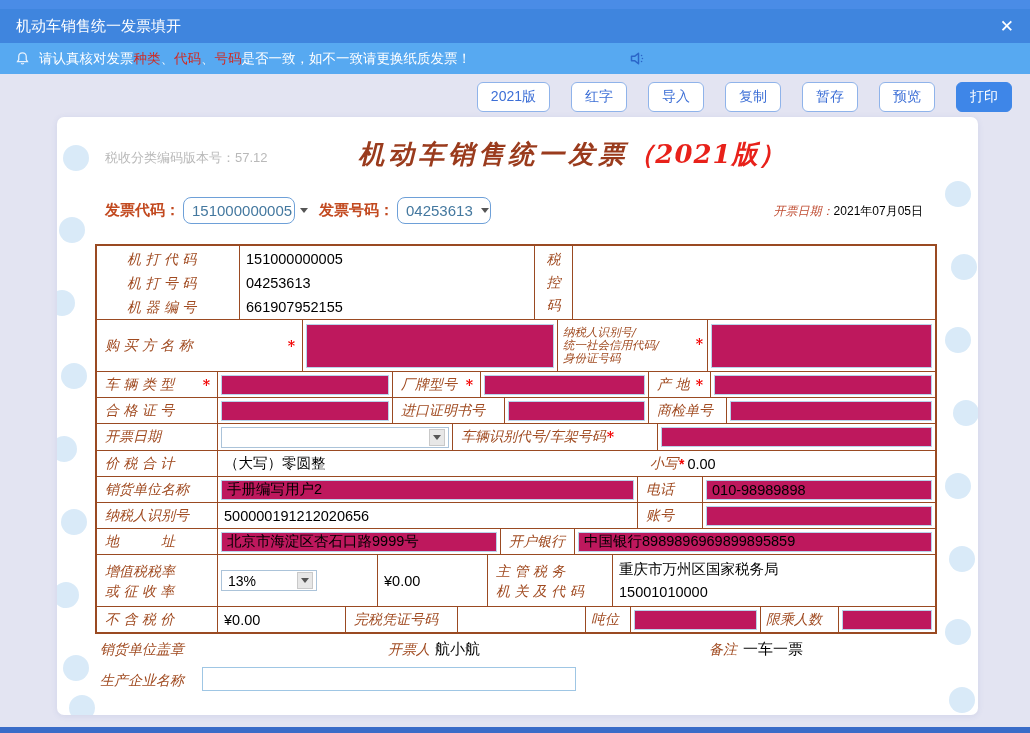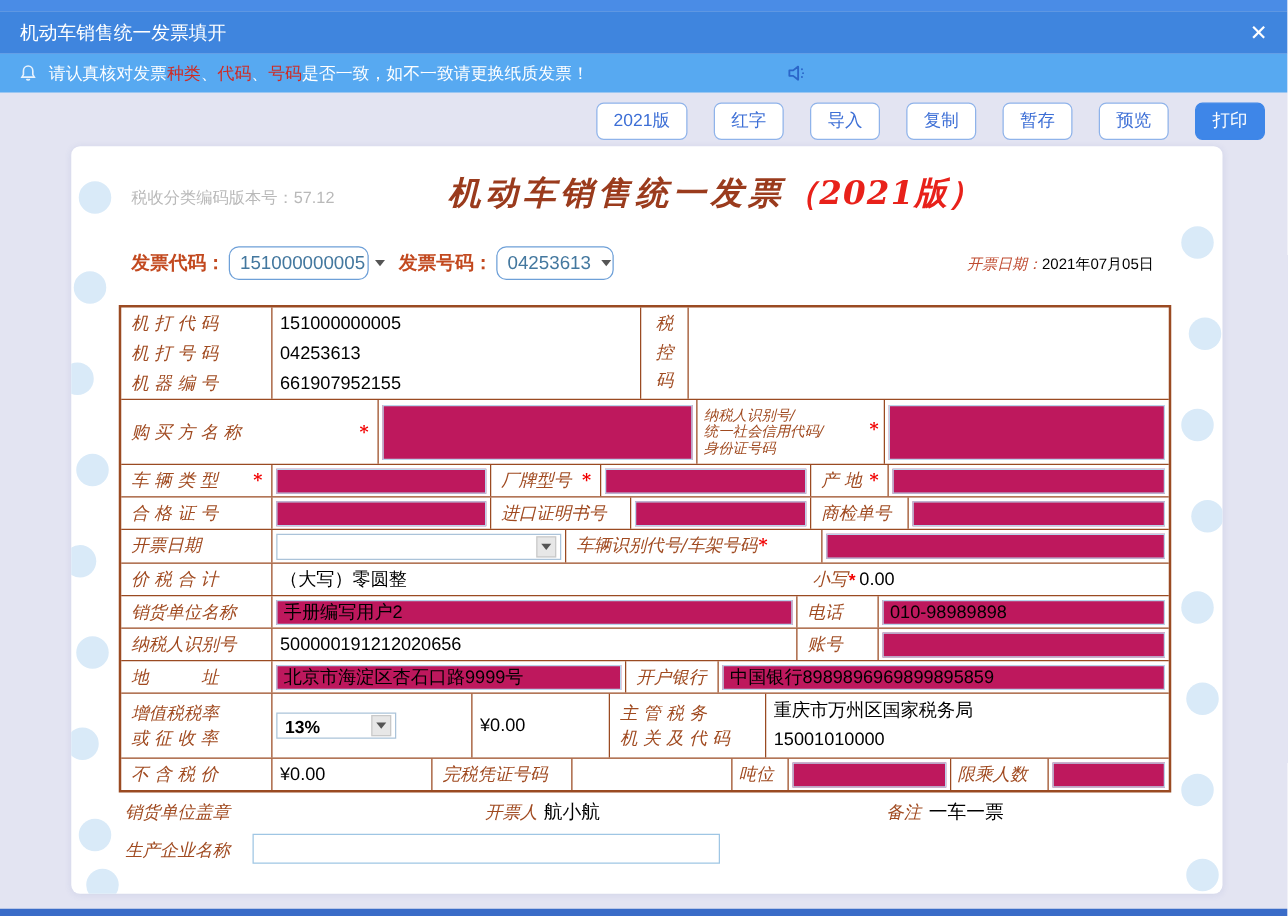--- a/index.html
+++ b/index.html
@@ -40,33 +40,33 @@
   .sel-top { border:1.5px solid #6ea0d8; border-radius:8px; height:27px; background:#fff;
              display:flex; align-items:center; padding:0 5px 0 8px; color:#44789f; font-size:15px; margin-left:3px; }
   .sel-top .arr { margin-left:8px; }
   .caret { width:0; height:0; border-left:4px solid transparent; border-right:4px solid transparent; border-top:5px solid #555; }
   .date-row { position:absolute; right:55px; top:86px; font-size:12px; color:#000; }
   .date-row .dlab { color:#bf4b30; font-family:"DejaVu Serif","Liberation Serif",serif; font-style:italic; }
 
   
   .tbl { position:absolute; left:38px; top:127px; width:842px; border:2px solid #9a4a22; background:#fff; }
   .r { display:flex; border-top:1px solid #9a4a22; }
-  .r:first-child { border-top:none; }
+  .r:first-child { border-top:none;padding-left:22px; }
   .c { border-left:1px solid #9a4a22; display:flex; align-items:center; overflow:hidden; position:relative; }
   .c:first-child { border-left:none; }
   .lab { font-family:"DejaVu Serif","Liberation Serif",serif; font-style:italic; color:#a04a20; font-size:14px; padding-left:8px; }
   .lab.sb { justify-content:space-between; padding-right:6px; }
   .lab2 { flex-direction:column; align-items:flex-start; justify-content:center; line-height:20px; }
   .val { color:#000; font-size:14.5px; padding-left:6px; }
   .star { color:#f20000; font-weight:bold; margin:0 1px; font-size:14px; }
   .inp { border:1px solid #b9d4ea; background:#be185d; height:20px; flex:1; margin:0 3px; display:flex;
          align-items:center; padding-left:5px; font-size:14.5px; color:#000; }
   .inp.tall { height:44px; align-items:center; }
   .selbox { border:1px solid #abc3d9; background:#fff; display:flex; align-items:center; justify-content:space-between;
-            height:21px; flex:1; margin:0 3px; padding:0 3px 0 6px; font-size:14px; color:#000;font-weight:bold; }
+            height:21px; flex:1; margin:0 3px; padding:0 3px 0 6px; font-size:14px; color:#000; }
   .caretbox { width:16px; height:17px; background:#e7e7e7; border:1px solid #c9c9c9; display:flex; align-items:center; justify-content:center; }
   .lines3 { flex-direction:column; align-items:flex-start; justify-content:center; line-height:24px; }
   .vlabel { width:16px; margin:0 auto; line-height:23px; text-align:center; word-break:break-all;
             font-family:"DejaVu Serif","Liberation Serif",serif; font-style:italic; color:#a04a20; font-size:14px; }
   .smalllab { font-size:11.5px; line-height:13px; }
 
   .footer-row { position:absolute; left:0; top:524px; width:100%; height:22px; }
   .f-lab { font-family:"DejaVu Serif","Liberation Serif",serif; font-style:italic; color:#a04a20; font-size:14px; position:absolute; }
   .f-val { position:absolute; color:#000; font-size:15px; font-weight:500; }
   .manu-input { position:absolute; left:145px; top:550px; width:374px; height:24px; border:1px solid #9fc6e4; background:#fff; }

